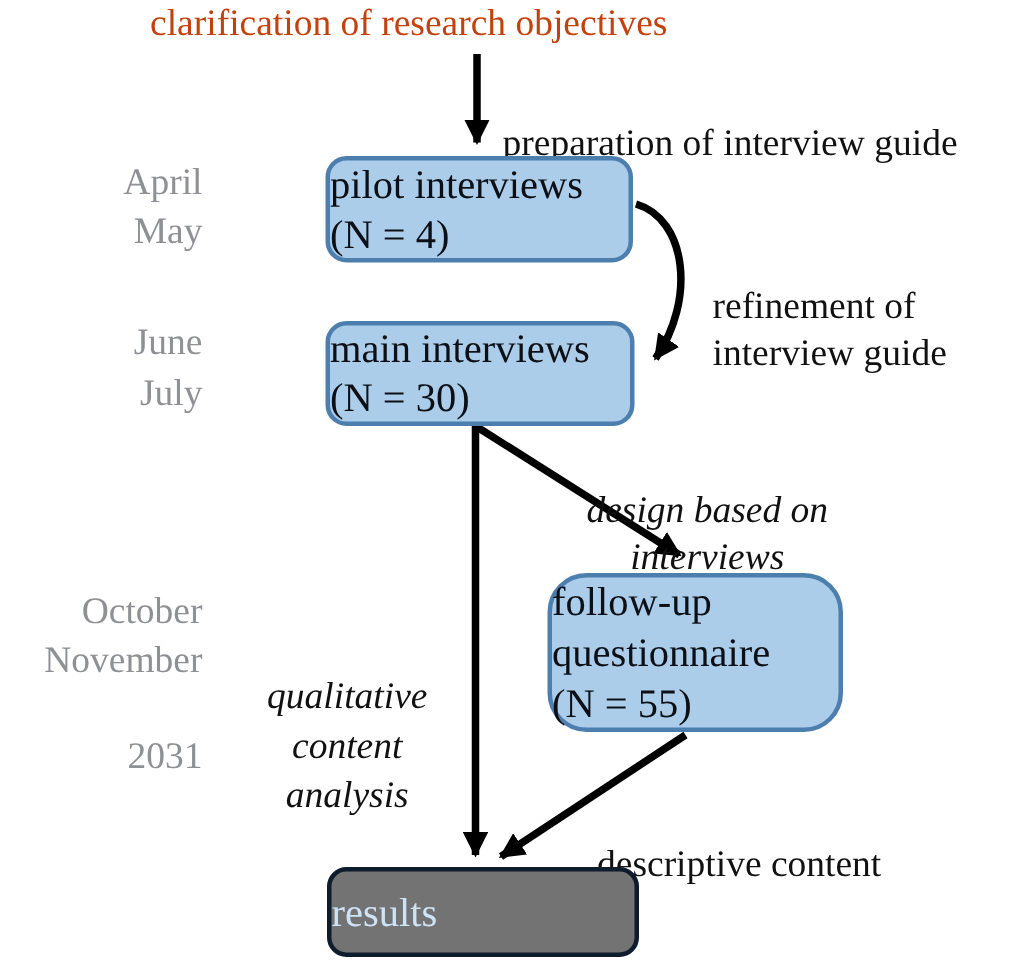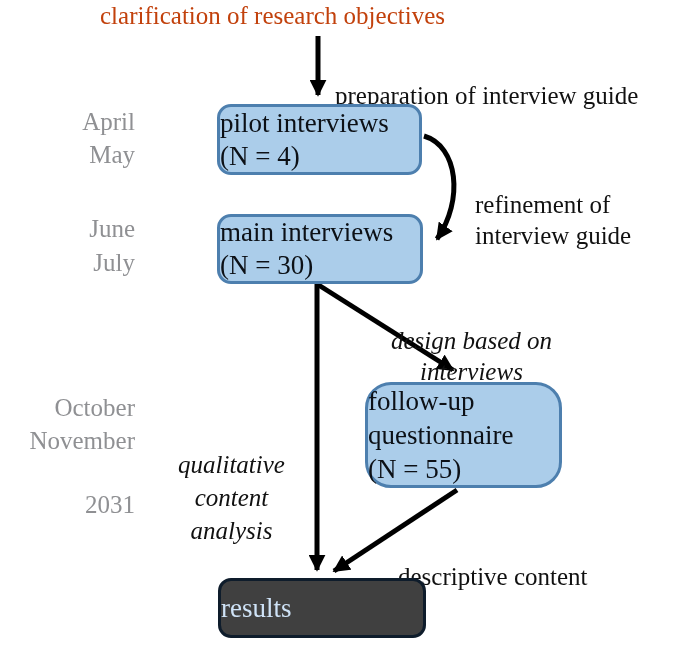--- a/index.html
+++ b/index.html
@@ -54,21 +54,21 @@
     font-size: 27px;
     line-height: 33px;
     color: #0c1016;
     text-align: center;
   }
   .box.pilot    { left: 217px; top: 104px; width: 205px; height: 71px; }
   .box.main     { left: 217px; top: 214px; width: 206px; height: 70px; }
   .box.followup { left: 365px; top: 382px; width: 197px; height: 106px; line-height: 34px; border-radius: 26px; }
   .box.results  {
     left: 218px; top: 578px; width: 208px; height: 60px;
-    background: #404040;
+    background: #737373;
     border: 3px solid #0e1c2b;
     color: #cfe3f7;
     border-radius: 13px;
   }
   .title {
     position: absolute;
     left: 90px;
     top: 2px;
     width: 365px;
     text-align: center;

